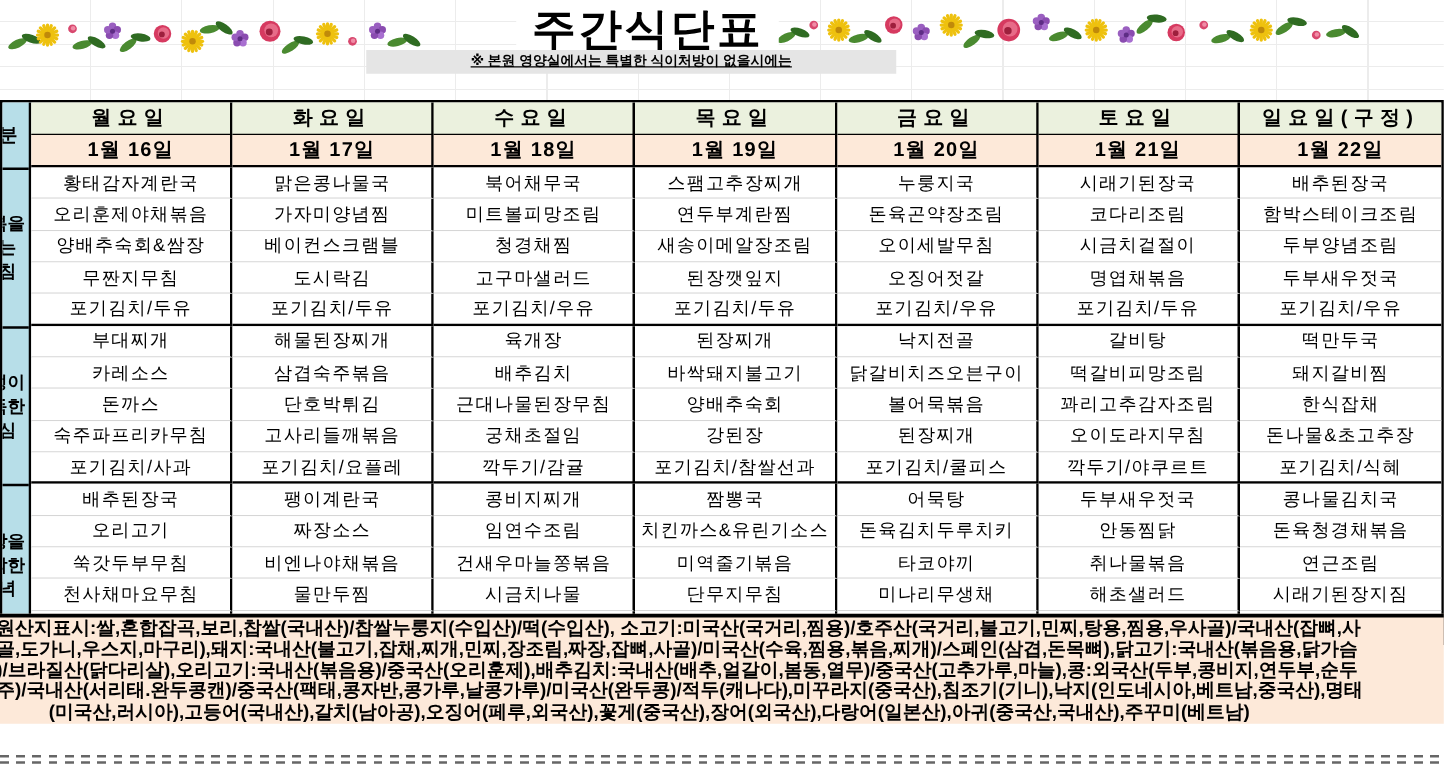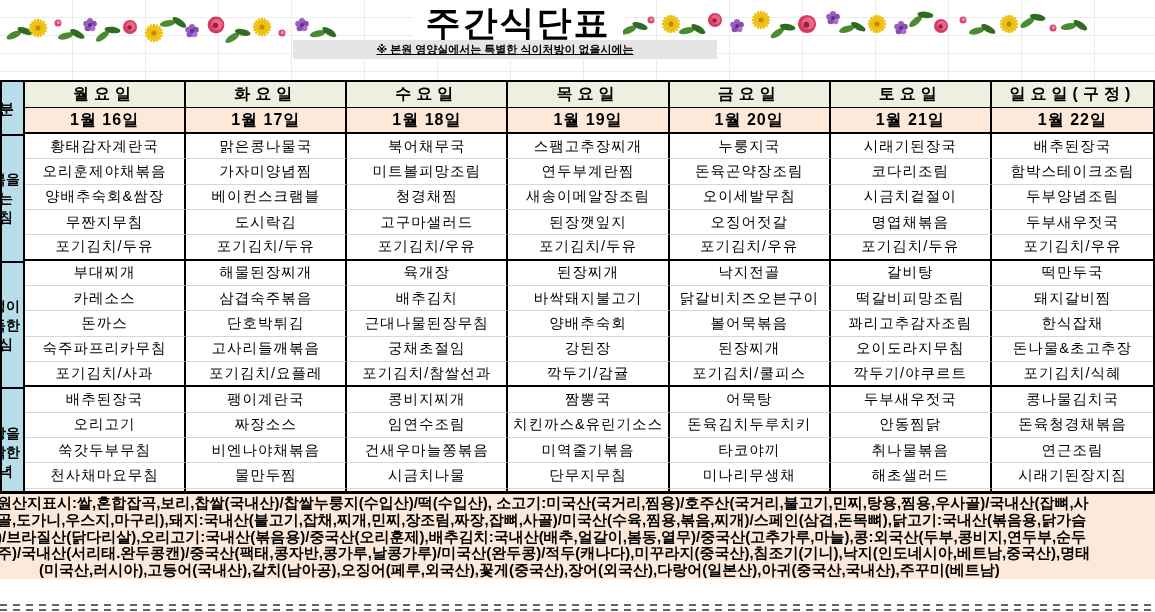--- a/index.html
+++ b/index.html
@@ -255,22 +255,22 @@
     <div class="m">숙주파프리카무침</div>
     <div class="m">고사리들깨볶음</div>
     <div class="m">궁채초절임</div>
     <div class="m">강된장</div>
     <div class="m">된장찌개</div>
     <div class="m">오이도라지무침</div>
     <div class="m">돈나물&amp;초고추장</div>
 
     <div class="m se">포기김치/사과</div>
     <div class="m se">포기김치/요플레</div>
+    <div class="m se">깍두기/감귤</div>
     <div class="m se">포기김치/참쌀선과</div>
-    <div class="m se">깍두기/감귤</div>
     <div class="m se">포기김치/쿨피스</div>
     <div class="m se">깍두기/야쿠르트</div>
     <div class="m se">포기김치/식혜</div>
 
     <div class="m">배추된장국</div>
     <div class="m">팽이계란국</div>
     <div class="m">콩비지찌개</div>
     <div class="m">짬뽕국</div>
     <div class="m">어묵탕</div>
     <div class="m">두부새우젓국</div>

